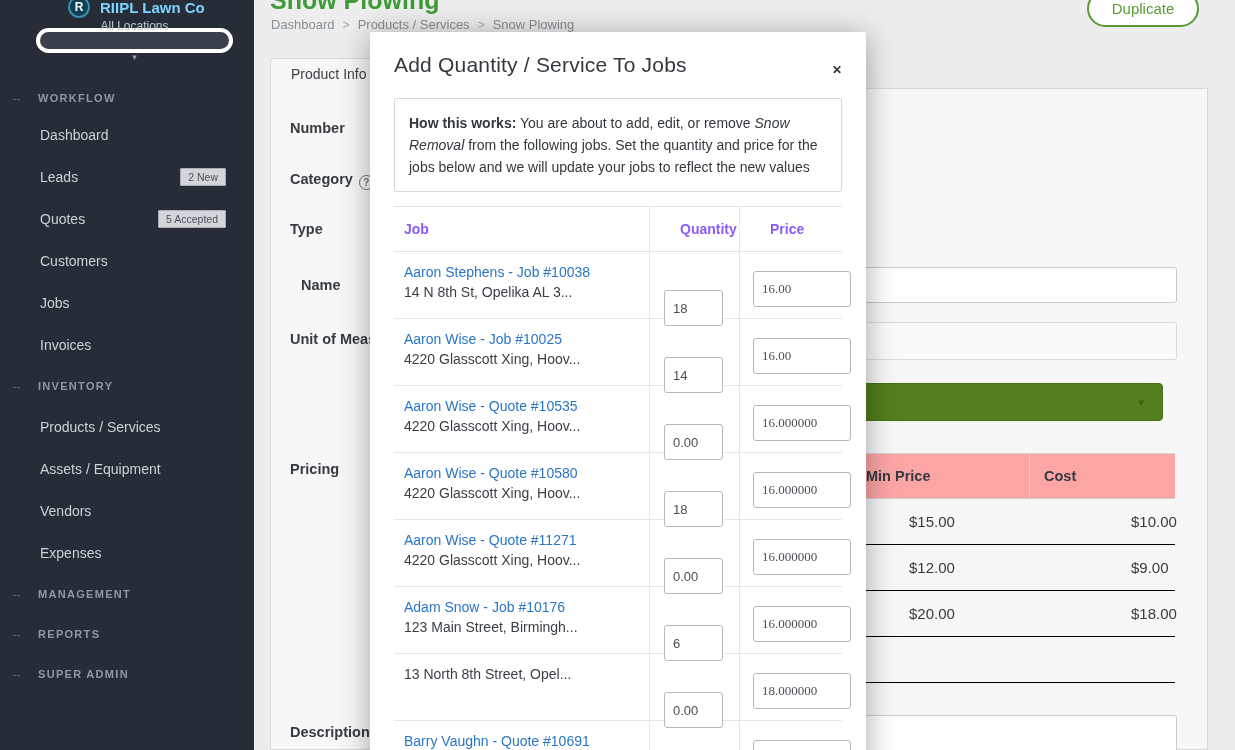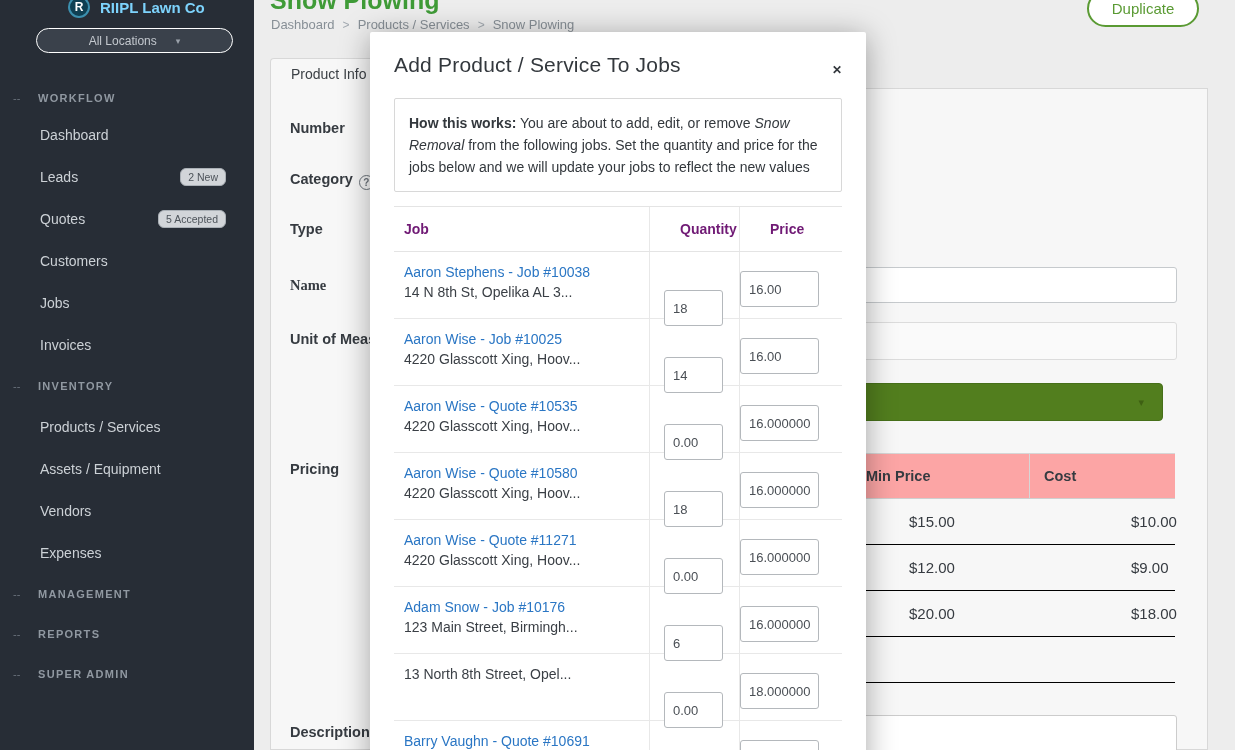--- a/index.html
+++ b/index.html
@@ -17,39 +17,40 @@
   }
   .logo-row { display:flex; align-items:center; gap:10px; padding-left:68px; margin-top:-7px; height:28px; }
   .logo-circle {
     width:22px; height:22px; border-radius:50%; background:#0f3f52; border:2px solid #3c8fae;
     color:#fff; font-size:12px; font-weight:bold; display:flex; align-items:center; justify-content:center;
     flex:0 0 auto;
   }
   .company-name { color:#7dd3fc; font-size:15px; font-weight:bold; white-space:nowrap; }
   .location-pill {
     position:absolute; left:36px; top:28px; width:197px; height:25px; border-radius:13px;
-    background:#3a414b; border:1px solid #ffffff; color:#c3c8ce; font-size:12px;
+    background:#3a414b; border:4px solid #ffffff; color:#c3c8ce; font-size:12px;
     display:flex; align-items:center; justify-content:center; gap:19px; cursor:pointer;
     font-family:inherit;
+    flex-direction:column;
   }
   .location-pill .caret { font-size:9px; color:#9aa1aa; }
   .nav { position:absolute; top:82px; left:0; right:0; }
   .nav-header {
     display:flex; align-items:center; height:40px; padding-left:38px; position:relative;
     color:#9098a1; font-size:11px; letter-spacing:1.3px; font-weight:bold;
   }
   .nav-header.first { height:32px; }
   .nav-header .dash { position:absolute; left:13px; color:#6b737d; font-size:11px; letter-spacing:0; font-weight:normal; }
   .nav-item {
     display:flex; align-items:center; height:42px; padding:0 28px 0 40px;
     color:#ccd1d6; font-size:14px; cursor:pointer; white-space:nowrap;
   }
   .badge {
     margin-left:auto; font-size:10.5px; color:#4d535a; background:#d2d5d9;
-    border:1px solid #aab0b6; border-radius:6px; padding:2px 7px; line-height:1.2;
+    border:1px solid #aab0b6; border-radius:1px; padding:2px 7px; line-height:1.2;
   }
 
   
   .page-title { position:absolute; left:270px; top:-14px; margin:0; font-size:25px; font-weight:bold; color:#3f9b37; }
   .breadcrumb { position:absolute; left:271px; top:17px; font-size:13px; color:#878f96; display:flex; gap:8px; align-items:center; }
   .breadcrumb .crumb { color:#878f96; cursor:pointer; }
   .breadcrumb .crumb.current { cursor:default; }
   .crumb-sep { color:#a2a9b0; font-size:12px; }
   .duplicate-btn {
     position:absolute; left:1087px; top:-10px; width:112px; height:37px; border-radius:19px;
@@ -122,34 +123,34 @@
   .info-box {
     border:1px solid #d8d8d8; border-radius:2px; padding:13px 14px; margin-top:8px;
     font-size:14px; line-height:22px; color:#33383d;
   }
   .info-box .bold { font-weight:bold; }
   .info-box .ital { font-style:italic; }
 
   .jobs-table { margin-top:14px; border-top:1px solid #e4e4e4; }
   .jt-header, .jt-row { display:grid; grid-template-columns:255px 90px 103px; }
   .jt-header { height:45px; border-bottom:1px solid #e4e4e4; }
-  .jt-header > div { display:flex; align-items:center; font-size:14px; font-weight:bold; color:#701a75; }
+  .jt-header > div { display:flex; align-items:center; font-size:14px; font-weight:bold; color:#8b5cf6; }
   .jt-header > div:nth-child(1) { padding-left:10px; }
   .jt-header > div:nth-child(2), .jt-header > div:nth-child(3) { border-left:1px solid #e8e8e8; padding-left:30px; }
   .jt-row { height:67px; border-bottom:1px solid #e8e8e8; }
   .jt-cell-job { padding:12px 8px 0 10px; overflow:hidden; }
   .job-link { display:block; color:#2a76c4; font-size:14px; margin-bottom:4px; cursor:pointer; white-space:nowrap; }
   .job-addr { color:#3a3f45; font-size:14px; white-space:nowrap; }
   .jt-cell-input { border-left:1px solid #e8e8e8; display:flex; align-items:center; }
   .qty-input, .price-input {
     height:36px; border:1px solid #b4b8bc; border-radius:3px; padding:0 8px;
     font-size:13px; color:#4a4f55; background:#fff; font-family:inherit;
   }
   .qty-input { margin-left:14px; width:59px;margin-top:38px; }
-  .price-input { margin-left:0; width:79px; }
+  .price-input { margin-left:13px; width:98px;font-family:Liberation Serif, serif; }
 </style>
 </head>
 <body>
 
 <aside class="sidebar">
   <div class="logo-row">
     <span class="logo-circle">R</span>
     <span class="company-name">RIIPL Lawn Co</span>
   </div>
   <button class="location-pill">
@@ -226,21 +227,21 @@
 <button class="duplicate-btn">Duplicate</button>
 
 <div class="tab">Product Info</div>
 <section class="panel"></section>
 
 <span class="field-label" style="left:290px; top:120px;">Number</span>
 <span class="field-label" style="left:290px; top:171px;">
   <span>Category</span><span class="help-circle">?</span>
 </span>
 <span class="field-label" style="left:290px; top:221px;">Type</span>
-<span class="field-label" style="left:290px; top:277px;font-family:Liberation Serif, serif;">Name</span>
+<span class="field-label" style="left:301px; top:277px;">Name</span>
 <span class="field-label" style="left:290px; top:331px;">Unit of Measure</span>
 <span class="field-label" style="left:290px; top:461px;">Pricing</span>
 <span class="field-label" style="left:290px; top:724px;">Description</span>
 
 <input class="name-input" style="">
 <div class="uom-box"></div>
 <div class="green-btn">
   <span class="caret">▾</span>
 </div>
 
@@ -269,21 +270,21 @@
       <div></div>
       <div></div>
       <div></div>
     </div>
 </div>
 
 <textarea class="desc-box" style=""></textarea>
 
 <div class="modal">
   <div class="modal-header">
-    <h2 class="modal-title">Add Product / Service To Jobs</h2>
+    <h2 class="modal-title">Add Quantity / Service To Jobs</h2>
     <button class="modal-close">✕</button>
   </div>
   <div class="modal-body">
     <div class="info-box">
       <span class="bold">How this works:</span><span> You are about to add, edit, or remove </span><span class="ital">Snow Removal</span><span> from the following jobs. Set the quantity and price for the jobs below and we will update your jobs to reflect the new values</span>
     </div>
 
     <div class="jobs-table">
       <div class="jt-header">
         <div>Job</div>

